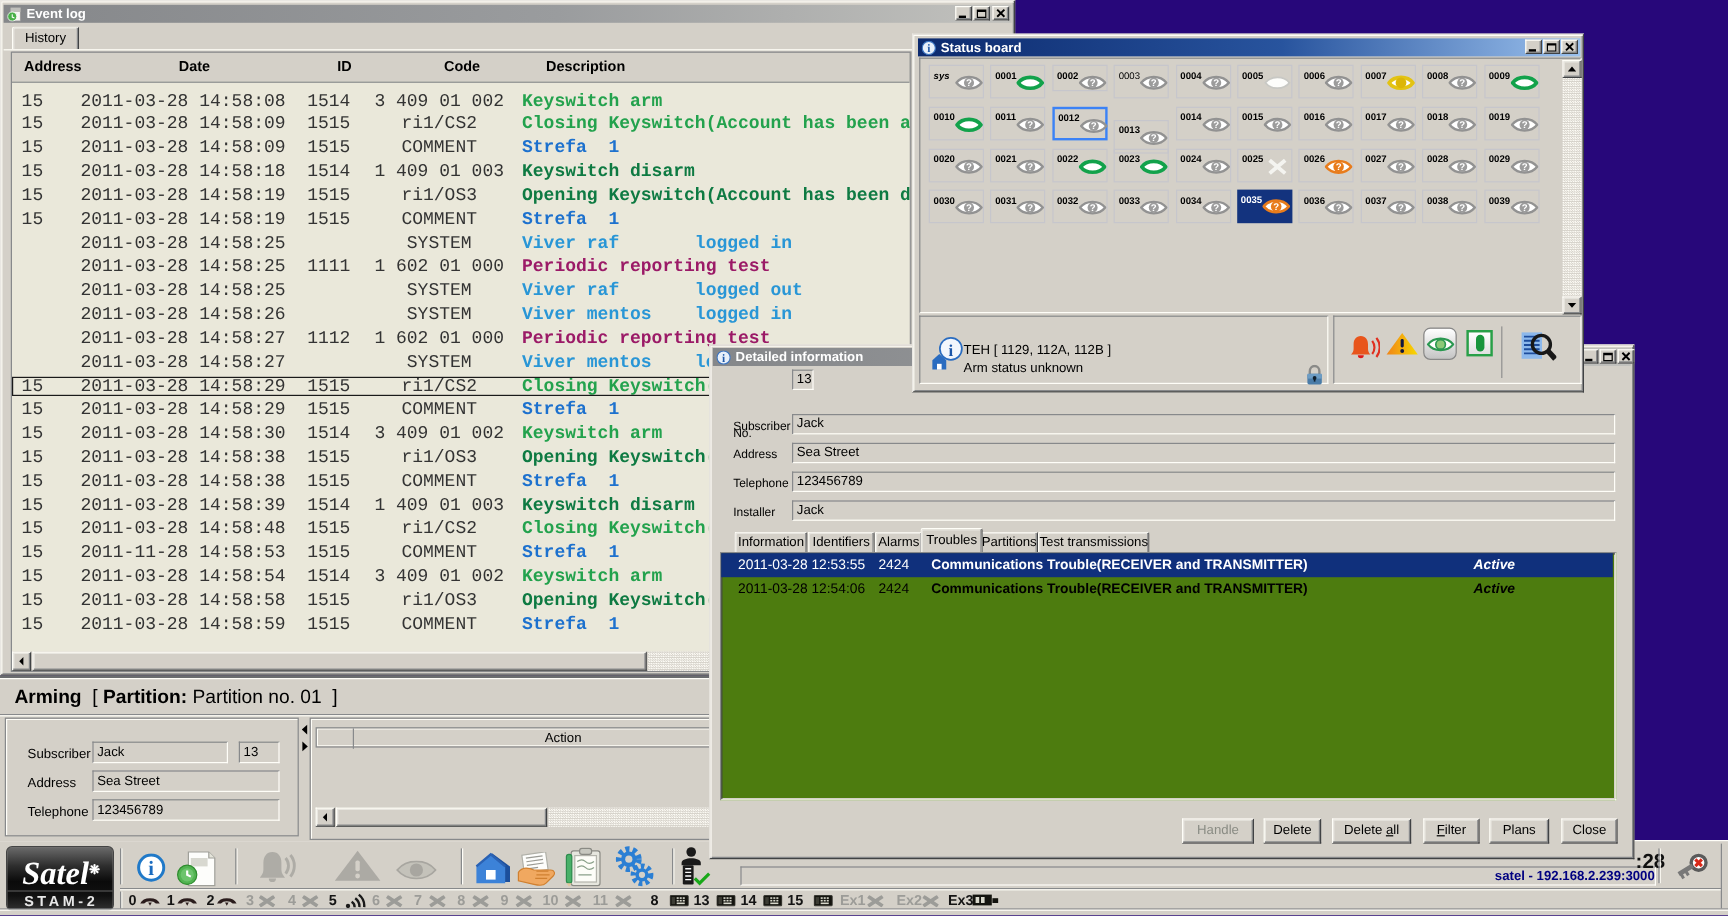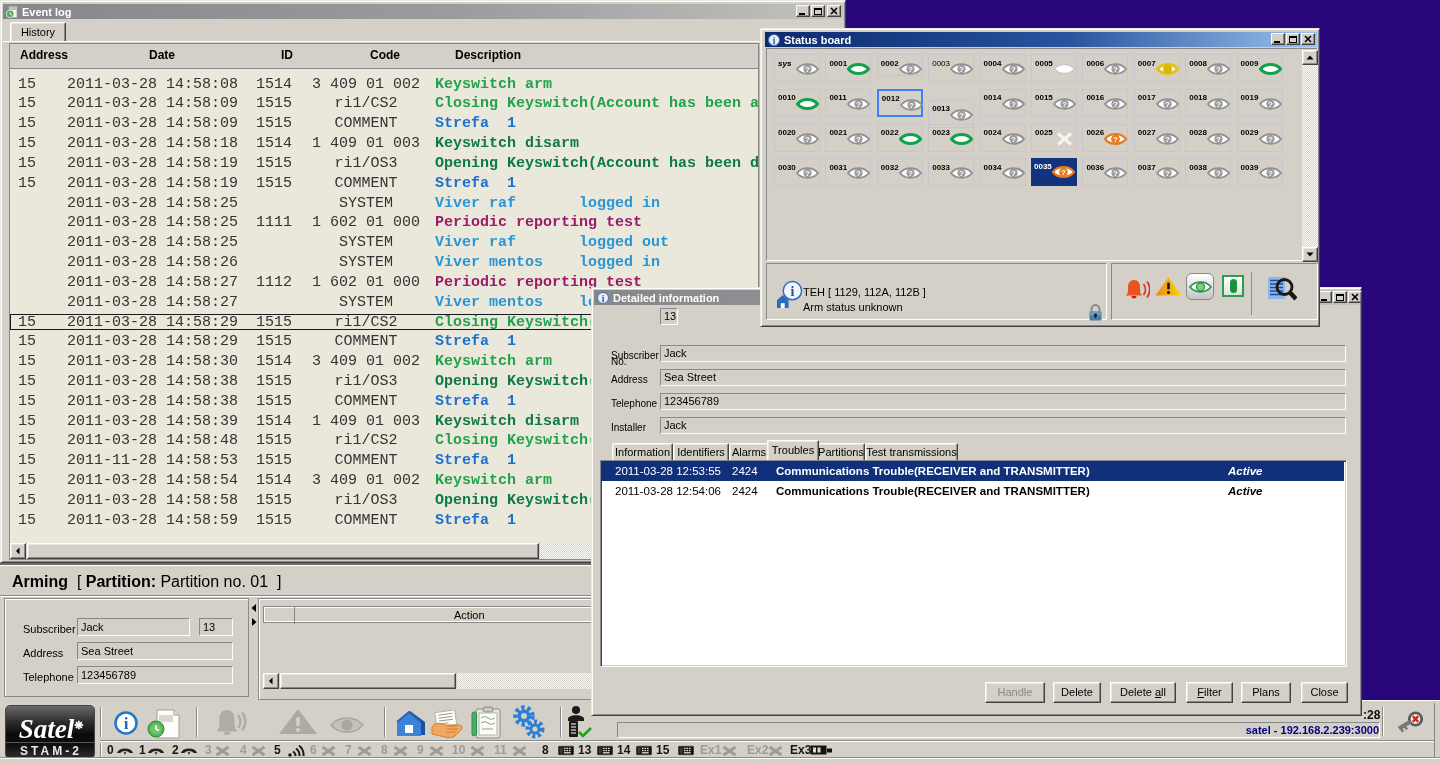--- a/index.html
+++ b/index.html
@@ -217,21 +217,21 @@
       <path d="M1.5 1 L13.5 9 M13.5 1 L1.5 9" stroke="#9c9c98" stroke-width="3"></path>
     </svg>
 <div class="abs" style="left:790px;top:42px;font-size:12px;font-weight:bold;color:#141414;">Ex3</div>
 <svg class="abs" style="left:810px;top:44px;" width="22" height="10" viewBox="0 0 22 10">
       <rect x="0.5" y="0.5" width="16" height="9" fill="#14140f"></rect>
       <rect x="3" y="2.5" width="3" height="5" fill="#d8d8cc"></rect>
       <rect x="7.5" y="2.5" width="3" height="5" fill="#d8d8cc"></rect>
       <rect x="17" y="3.5" width="5" height="4" fill="#14140f"></rect>
     </svg>
 <div class="abs fld" style="left:617px;top:21px;width:763px;height:16px;text-align:right;font-weight:bold;color:#000080;line-height:14px;">satel - 192.168.2.239:3000</div>
-<div class="abs" style="left:1363px;top:7px;font-size:12px;font-weight:bold;color:#101010;text-align:center;">:28</div>
+<div class="abs" style="left:1363px;top:7px;font-size:17px;font-weight:bold;color:#101010;text-align:center;">:28</div>
 <div class="sep" style="left:1382px;top:6px;height:29px;"></div>
 <svg class="abs" style="left:1392px;top:7px;" width="34" height="26" viewBox="0 0 34 26">
 <circle cx="23.5" cy="11" r="6.2" fill="#fdfdfd" stroke="#5a5a5a" stroke-width="2.8"></circle>
 <path d="M18.5 13.5 L7 20.5" stroke="#787878" stroke-width="4"></path>
 <path d="M8.5 19.5 L11 24 M12.5 17.5 L15 21.5" stroke="#787878" stroke-width="2.5"></path>
 <path d="M20.8 8.2 L26.2 13.8 M26.2 8.2 L20.8 13.8" stroke="#d82818" stroke-width="2.6"></path>
     </svg>
 <div class="abs" style="left:1434px;top:2px;width:1px;height:54px;background:#87898b;"></div>
 <div class="abs" style="left:0px;top:56px;width:1440px;height:1px;background:#87898b;"></div>
 <div class="abs" style="left:0px;top:57px;width:1440px;height:1px;background:#fffef8;"></div>
@@ -487,21 +487,21 @@
 <div class="lbl abs" style="left:19px;top:110px;font-size:10px;">Telephone</div>
 <div class="fld abs" style="left:68px;top:105px;width:686px;height:17px;line-height:15px;">123456789</div>
 <div class="lbl abs" style="left:19px;top:134px;font-size:10px;">Installer</div>
 <div class="fld abs" style="left:68px;top:129px;width:686px;height:17px;line-height:15px;">Jack</div>
 <div class="tab abs" style="left:20px;top:155px;width:61px;height:17px;line-height:16px;">Information</div>
 <div class="tab abs" style="left:81px;top:155px;width:56px;height:17px;line-height:16px;">Identifiers</div>
 <div class="tab abs" style="left:137px;top:155px;width:40px;height:17px;line-height:16px;">Alarms</div>
 <div class="tab abs" style="left:175px;top:152px;width:52px;height:20px;line-height:18px;z-index:2;">Troubles</div>
 <div class="tab abs" style="left:225px;top:155px;width:48px;height:17px;line-height:16px;">Partitions</div>
 <div class="tab abs" style="left:273px;top:155px;width:93px;height:32px;line-height:16px;">Test transmissions</div>
-<div class="abs sunk2" style="left:8px;top:172px;width:747px;height:207px;background:#ffffff;z-index:1;">
+<div class="abs sunk2" style="left:8px;top:172px;width:747px;height:207px;background:#4d7c0f;z-index:1;">
 <div class="abs" style="left:0;top:0;width:743px;height:20px;background:#10307c;color:#fff;font-size:11.5px;line-height:20px;white-space:nowrap;">
         <span class="abs" style="left:14px;">2011-03-28 12:53:55</span>
         <span class="abs" style="left:131px;">2424</span>
         <span class="abs" style="left:175px;font-weight:bold;">Communications Trouble(RECEIVER and TRANSMITTER)</span>
         <span class="abs" style="left:627px;font-weight:bold;font-style:italic;">Active</span>
       </div>
 <div class="abs" style="left:0;top:20px;width:743px;height:20px;color:#000;font-size:11.5px;line-height:20px;white-space:nowrap;padding-left:48px;">
         <span class="abs" style="left:14px;">2011-03-28 12:54:06</span>
         <span class="abs" style="left:131px;">2424</span>
         <span class="abs" style="left:175px;font-weight:bold;">Communications Trouble(RECEIVER and TRANSMITTER)</span>

